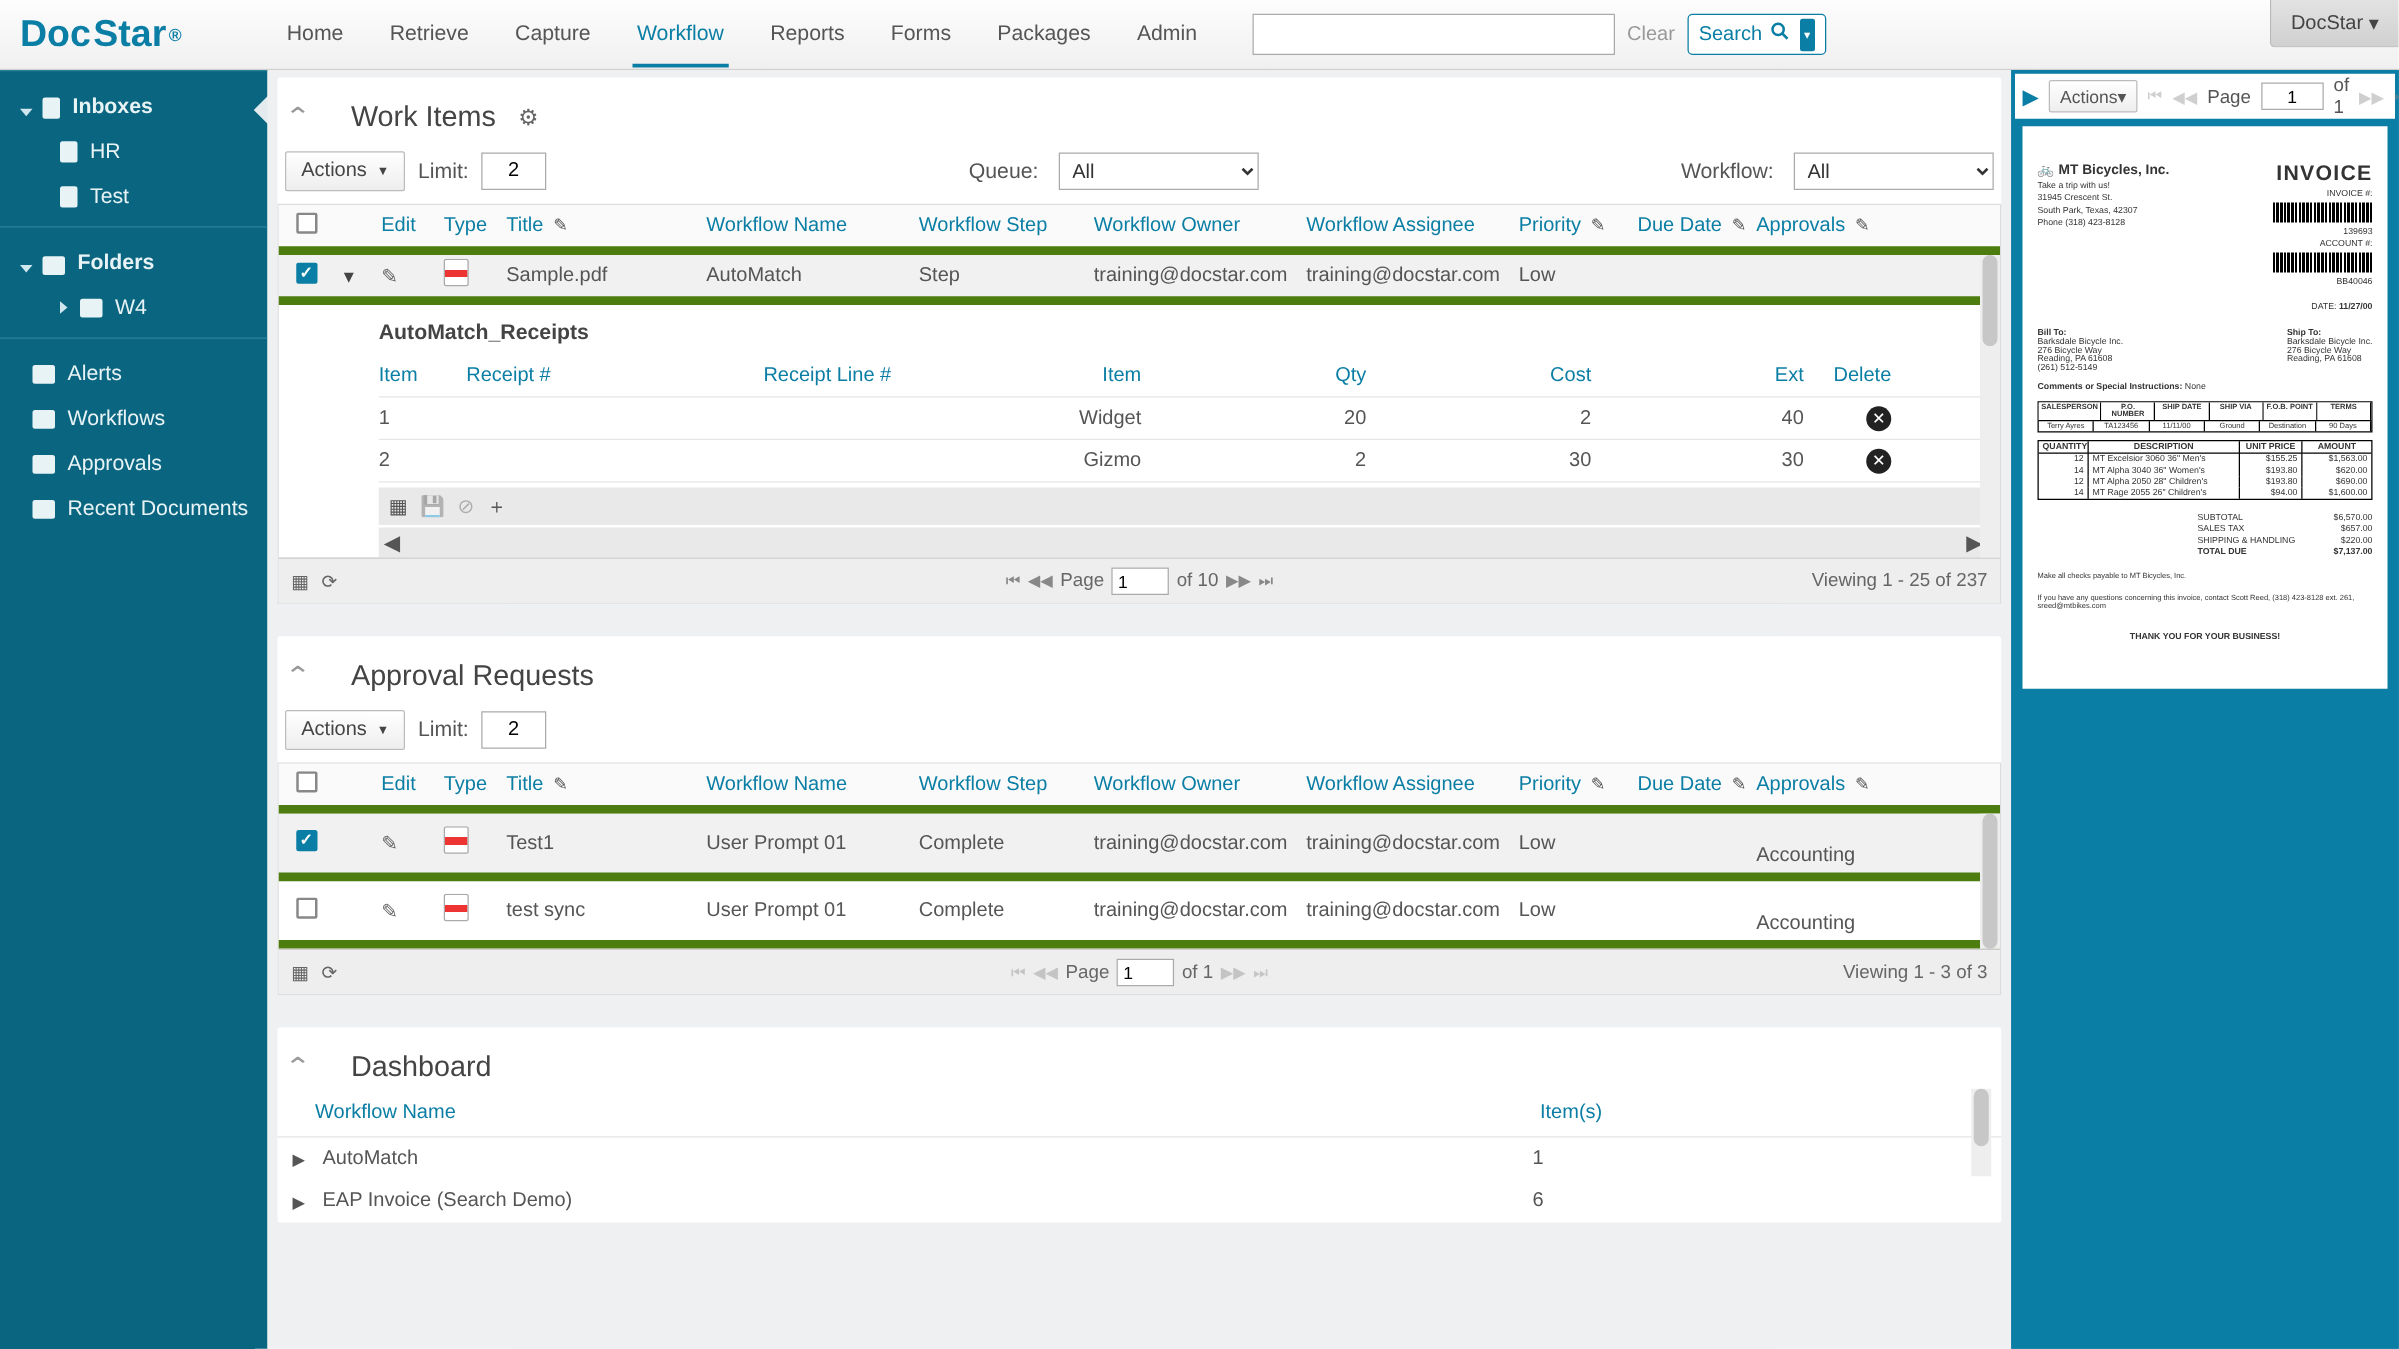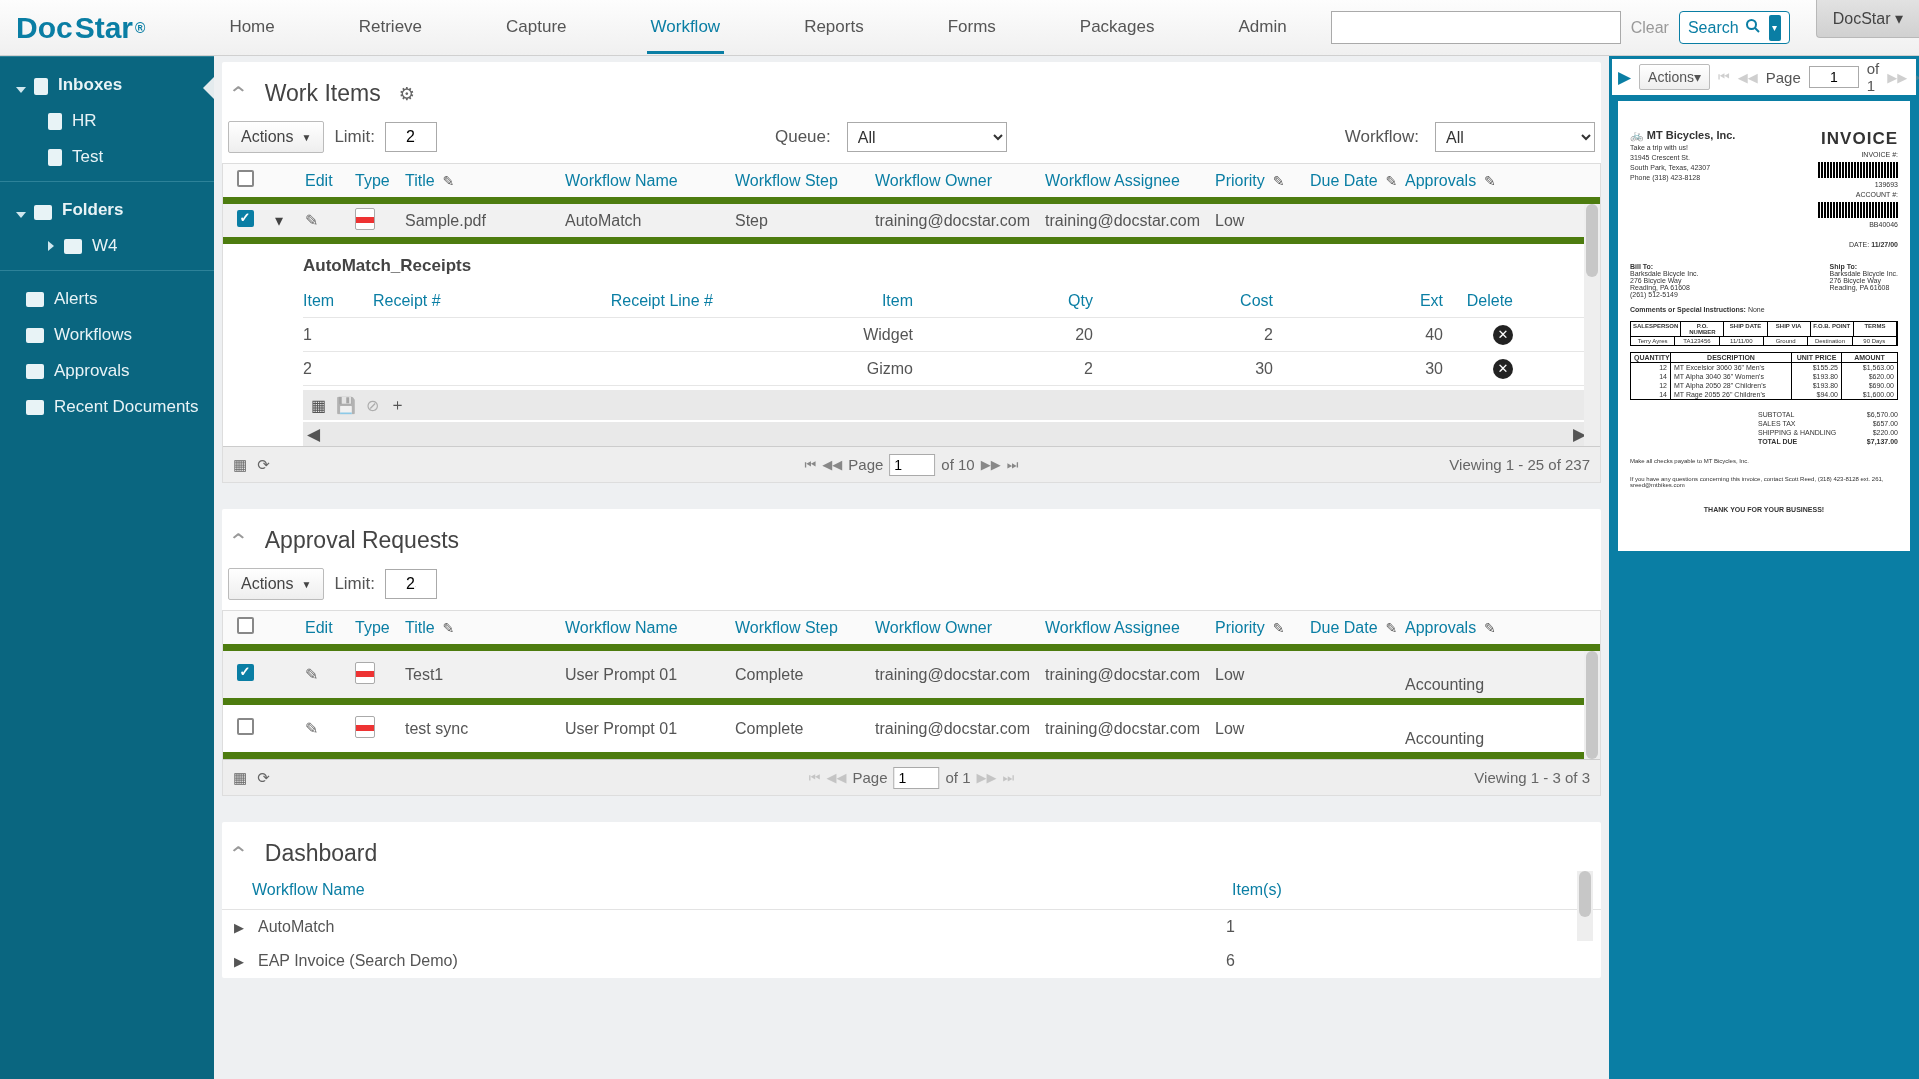--- a/index.html
+++ b/index.html
@@ -3,21 +3,21 @@
 <meta charset="utf-8">
 <style>
 * { margin:0; padding:0; box-sizing:border-box; font-family:Arial,Helvetica,sans-serif; }
 body { background:#fff; width:1919px; height:1079px; overflow:hidden; font-size:17px; color:#555; }
 
 
 .topbar { height:56px; background:linear-gradient(#fdfdfd,#f0f0f0); border-bottom:1px solid #d0d0d0; display:flex; align-items:center; padding:12px 10px; position:relative; }
 .logo { font-size:30px; font-weight:600; color:#0a7ea4; display:flex; align-items:center; gap:2px; padding-left:6px;}
 .logo .reg { font-size:14px; vertical-align:super; color:#0a7ea4;}
 .logo .accent { color:#0a7ea4; }
-.nav { display:flex; gap:76px; margin-left:80px; }
+.nav { display:flex; gap:29px; margin-left:80px; }
 .nav a { color:#555; text-decoration:none; font-size:17px; padding:16px 4px 14px; border-bottom:3px solid transparent; }
 .nav a.active { color:#0a7ea4; border-bottom:3px solid #0a7ea4; }
 .searchbox { margin-left:40px; display:flex; align-items:center; gap:10px;}
 .searchbox input { width:290px; height:33px; border:1px solid #aaa; background:#fff; padding:2px 6px; font-size:15px;}
 .clearbtn { color:#999; font-size:16px; cursor:pointer;}
 .searchbtn { display:flex; align-items:center; border:1px solid #0a7ea4; border-radius:4px; height:33px; padding:0 8px; color:#0a7ea4; font-size:16px; cursor:pointer; background:#fff;}
 .searchbtn .caret{ width:12px; height:26px; background:#0a7ea4; margin-left:8px; border-radius:2px; display:flex; align-items:center; justify-content:center; color:#fff; font-size:10px;}
 .searchbtn .mag{ margin-left:6px; }
 .userbtn { position:absolute; right:0; top:0; height:38px; background:linear-gradient(#e2e2e2,#d0d0d0); border:1px solid #b8b8b8; border-top:none; border-right:none; border-radius:0 0 0 4px; padding:0 16px; display:flex; align-items:center; cursor:pointer; color:#444; font-size:16px;}
 
@@ -33,21 +33,21 @@
 .sb-caret.down{ transform:rotate(90deg);}
 .folder-icon,.file-icon{ width:18px;height:15px;background:#e8f3f6;border-radius:2px;position:relative;}
 .file-icon{ width:14px; height:17px;}
 .sb-item.nochev{ padding-left:26px;}
 
 
 .main { position:absolute; left:214px; top:56px; right:310px; bottom:0; background:#eef0f2; overflow:hidden; padding:0 8px;}
 .panel { background:#fff; margin-top:6px; border-radius:2px; }
 .panel-head { display:flex; align-items:center; gap:18px; padding:18px 8px 4px 8px;}
 .panel-head .chev{ color:#999; font-size:20px; transform:scaleX(1.3); cursor:pointer;}
-.panel-head h2 { font-size:23px; font-weight:500; color:#444; }
+.panel-head h2 { font-size:23px; font-weight:500; color:#444;margin-left:16px; }
 .gear{ color:#666; font-size:18px; cursor:pointer;}
 
 .toolbar{ display:flex; align-items:center; gap:10px; padding:10px 6px;}
 .actionsbtn{ border:1px solid #bbb; background:linear-gradient(#fff,#eee); height:32px; padding:0 12px; display:flex; align-items:center; font-size:16px; color:#444; cursor:pointer; border-radius:2px;}
 .actionsbtn .tri{ margin-left:8px; font-size:10px;}
 .limitlbl{ color:#555;}
 .limitinp{ width:52px; height:30px; border:1px solid #aaa; padding:2px 20px; font-size:16px;}
 .qlabel{ margin-left:auto; color:#555; padding-right:6px;}
 .qsel{ width:160px; height:30px; border:1px solid #aaa; background:#fff; padding:2px 6px; font-size:16px; color:#333;}
 .qspacer{flex:1;}

